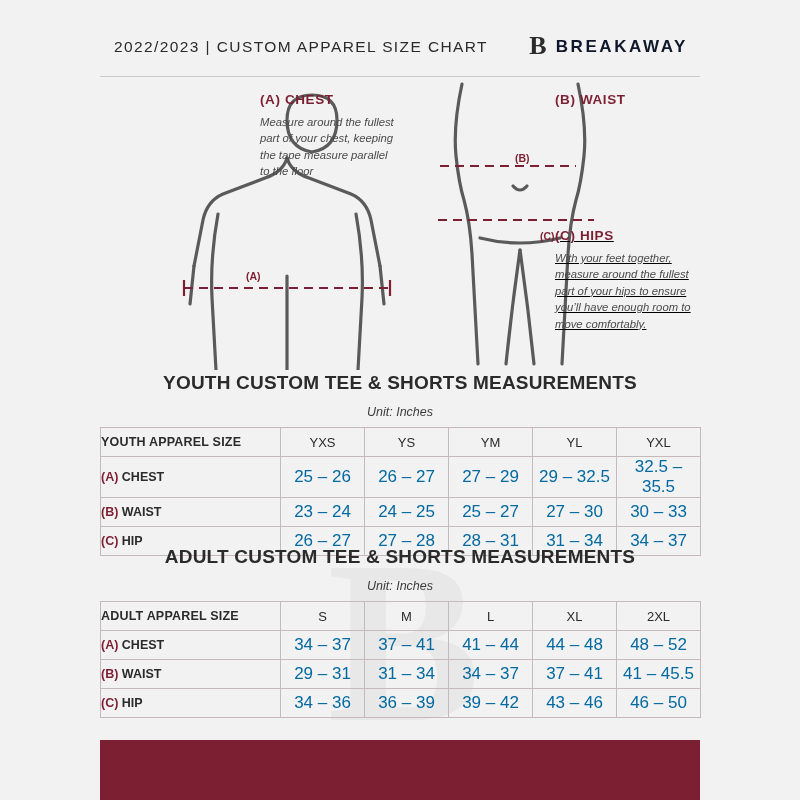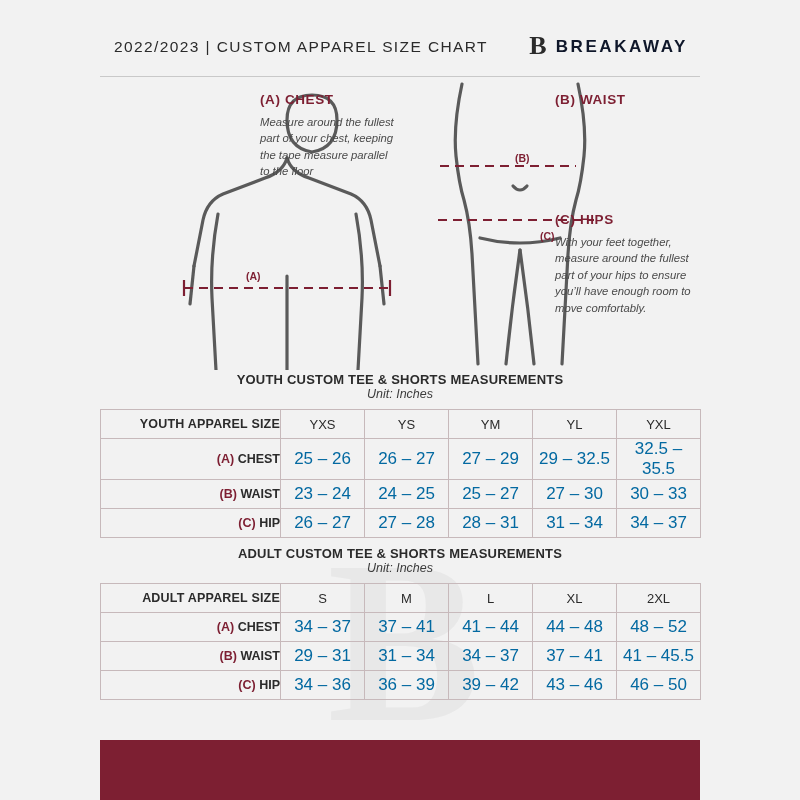--- a/index.html
+++ b/index.html
@@ -117,69 +117,68 @@
     margin-bottom: 7px;
   }
   .note-body {
     font-size: 11.3px;
     font-style: italic;
     line-height: 1.45;
     color: #4a4a4a;
   }
   #note-chest { left: 160px; top: 12px; width: 140px;}
   #note-waist { left: 455px; top: 12px; width: 145px;}
-  #note-hips  { left: 455px; top: 132px; width: 145px;}
+  #note-hips  { left: 455px; top: 148px; width: 145px; text-decoration: underline;}
 
   .letter-label {
     position: absolute;
     font-size: 10.5px;
     font-weight: bold;
     color: #7d1f32;
   }
 
   
   .table-block { position: absolute; left: 100px; width: 600px; }
   #block-youth { top: 364px; }
   #block-adult { top: 538px; }
 
   .tbl-title {
     text-align: center;
-    font-size: 13px;
+    font-size: 19px;
     font-weight: bold;
     color: #2b2b2b;
     letter-spacing: .2px;
   }
   .tbl-unit {
     text-align: center;
     font-size: 12.5px;
     font-style: italic;
     color: #3c3c3c;
-    margin-top: 0;
+    margin-top: 11px;
     margin-bottom: 8px;
   }
   table {
     width: 600px;
     border-collapse: collapse;
     table-layout: fixed;
   }
   th, td {
     border: 1px solid #c7b9bb;
     height: 28px;
     font-size: 12.5px;
     color: #2b2b2b;
     text-align: center;
     padding: 0;
   }
   thead th {
     font-weight: normal;
     font-size: 13px;
   }
   th.rowhead, td.rowhead {
-    text-align: right;
-    padding-left: 14px;
+    text-align: left;
     font-weight: bold;
     font-size: 12.5px;
   }
   th.rowhead { font-size: 12.5px; letter-spacing: .2px; }
   .tag { color: #7d1f32; font-weight: bold; }
   td.val { font-weight: normal; font-size: 17px; color: #0369a1; }
   col.c0 { width: 180px; }
   col.cx { width: 84px; }
 
   

